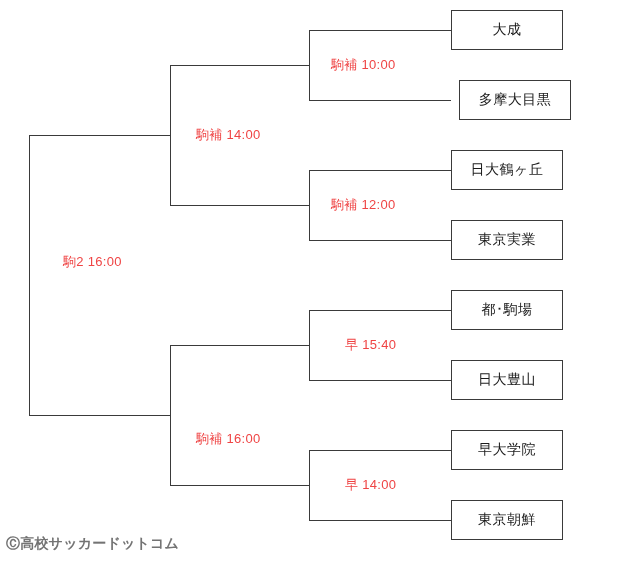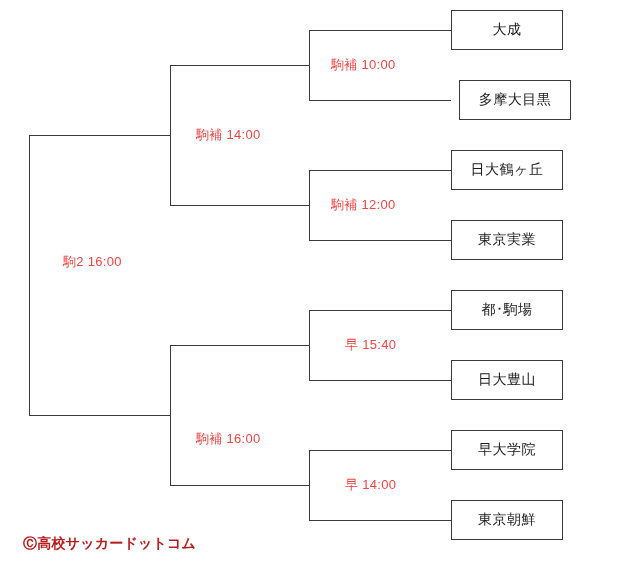--- a/index.html
+++ b/index.html
@@ -47,25 +47,25 @@
   }
   .match-label {
     position: absolute;
     font-size: 13px;
     color: #ef4444;
     white-space: nowrap;
     letter-spacing: 0.3px;
   }
   .credit {
     position: absolute;
-    left: 23px;
+    left: 6px;
     top: 535px;
     font-size: 14px;
     font-weight: bold;
-    color: #b91c1c;
+    color: #737373;
     white-space: nowrap;
     letter-spacing: 0.2px;
   }
 </style>
 </head>
 <body>
 
 <div id="bracket-root">
 
   <div class="team-box" style="left:451px; top:10px;">大成</div>

